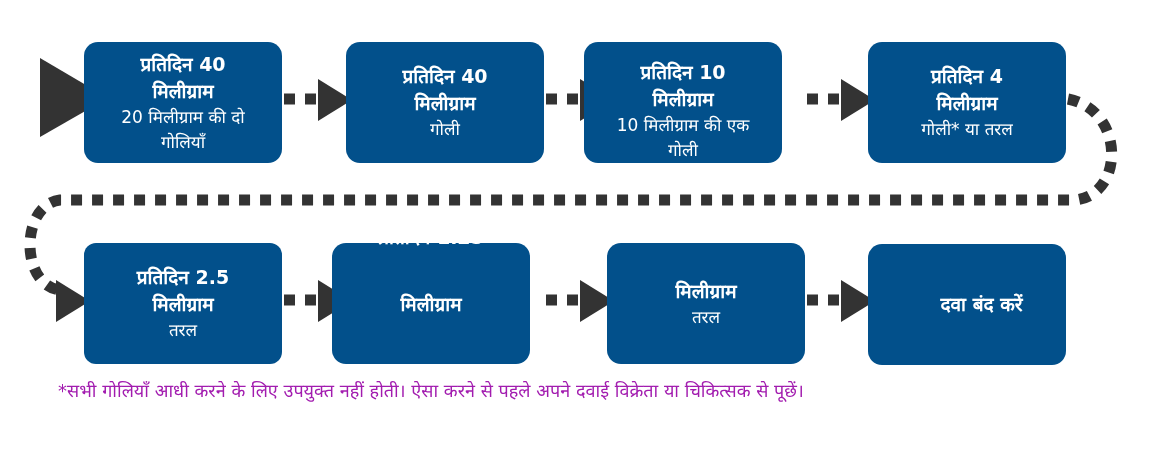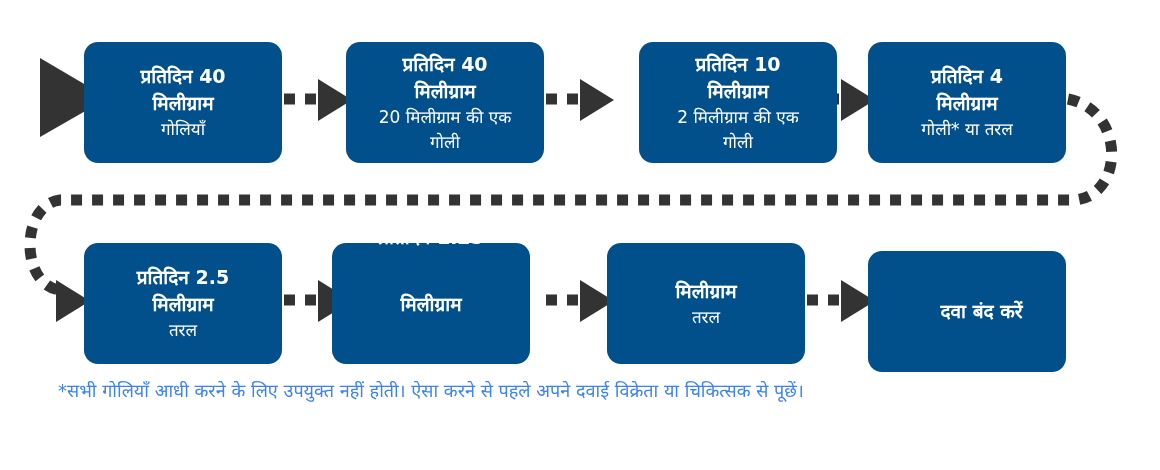--- a/index.html
+++ b/index.html
@@ -2,21 +2,21 @@
 <html><head>
 <meta charset="utf-8">
 <style>
   html, body { margin:0; padding:0; background:#ffffff; }
   body { width:1160px; height:470px; position:relative; overflow:hidden; font-family:"DejaVu Sans", sans-serif; }
   .box { position:absolute; width:198px; height:121px; background:#02508b; border-radius:14px; color:#fff;
          display:flex; flex-direction:column; align-items:center; justify-content:center; text-align:center; box-sizing:border-box; padding:0 8px; }
   .title { font-weight:bold; font-size:19px; line-height:27px; }
   .sub { font-size:17px; line-height:25px; }
   svg.conn { position:absolute; left:0; top:0; }
-  .footnote { position:absolute; left:58px; top:378px; font-size:18px; color:#3b82f6; white-space:nowrap; }
+  .footnote { position:absolute; left:58px; top:378px; font-size:18px; color:#a21caf; white-space:nowrap; }
 </style>
 </head>
 <body>
 
 <svg class="conn" width="1160" height="470" viewBox="0 0 1160 470">
 
   <polygon points="40,58 40,137 108,98" fill="#333"></polygon>
 
   <g stroke="#333" stroke-width="11" stroke-dasharray="11,10" fill="none">
     <line x1="284" y1="99" x2="322" y2="99"></line>
@@ -36,51 +36,51 @@
 
   <polygon points="56,280 56,322 90,301" fill="#333"></polygon>
   <polygon points="318,280 318,322 352,301" fill="#333"></polygon>
   <polygon points="580,280 580,322 614,301" fill="#333"></polygon>
   <polygon points="841,280 841,322 875,301" fill="#333"></polygon>
 </svg>
 
 <div class="box" style="left:84px; top:42px;">
   <div class="title">प्रतिदिन 40</div>
   <div class="title">मिलीग्राम</div>
+  <div class="sub">20 मिलीग्राम की दो</div>
   <div class="sub">गोलियाँ</div>
 </div>
 <div class="box" style="left:346px; top:42px;">
   <div class="title">प्रतिदिन 40</div>
   <div class="title">मिलीग्राम</div>
-  <div class="sub">20 मिलीग्राम की एक</div>
   <div class="sub">गोली</div>
 </div>
-<div class="box" style="left:639px; top:42px;">
+<div class="box" style="left:584px; top:42px;justify-content:flex-end;">
   <div class="title">प्रतिदिन 10</div>
   <div class="title">मिलीग्राम</div>
-  <div class="sub">2 मिलीग्राम की एक</div>
+  <div class="sub">10 मिलीग्राम की एक</div>
   <div class="sub">गोली</div>
 </div>
 <div class="box" style="left:868px; top:42px;">
   <div class="title">प्रतिदिन 4</div>
   <div class="title">मिलीग्राम</div>
   <div class="sub">गोली* या तरल</div>
 </div>
 
-<div class="box" style="left:84px; top:243px;">
+<div class="box" style="left:84px; top:243px;border-radius:12px;">
   <div class="title">प्रतिदिन 2.5</div>
   <div class="title">मिलीग्राम</div>
   <div class="sub">तरल</div>
 </div>
 <div class="box" style="left:332px; top:243px;gap:40px;">
   <div class="title">प्रतिदिन 1.25</div>
   <div class="title">मिलीग्राम</div>
   <div class="sub">तरल</div>
 </div>
 <div class="box" style="left:607px; top:243px;">
   <div class="title">मिलीग्राम</div>
   <div class="sub">तरल</div>
 </div>
-<div class="box" style="left:868px; top:251px;padding-left:37px;">
+<div class="box" style="left:868px; top:244px;padding-left:37px;">
   <div class="title">दवा बंद करें</div>
 </div>
 
 <div class="footnote">*सभी गोलियाँ आधी करने के लिए उपयुक्त नहीं होती। ऐसा करने से पहले अपने दवाई विक्रेता या चिकित्सक से पूछें।</div>
 
 </body></html>

